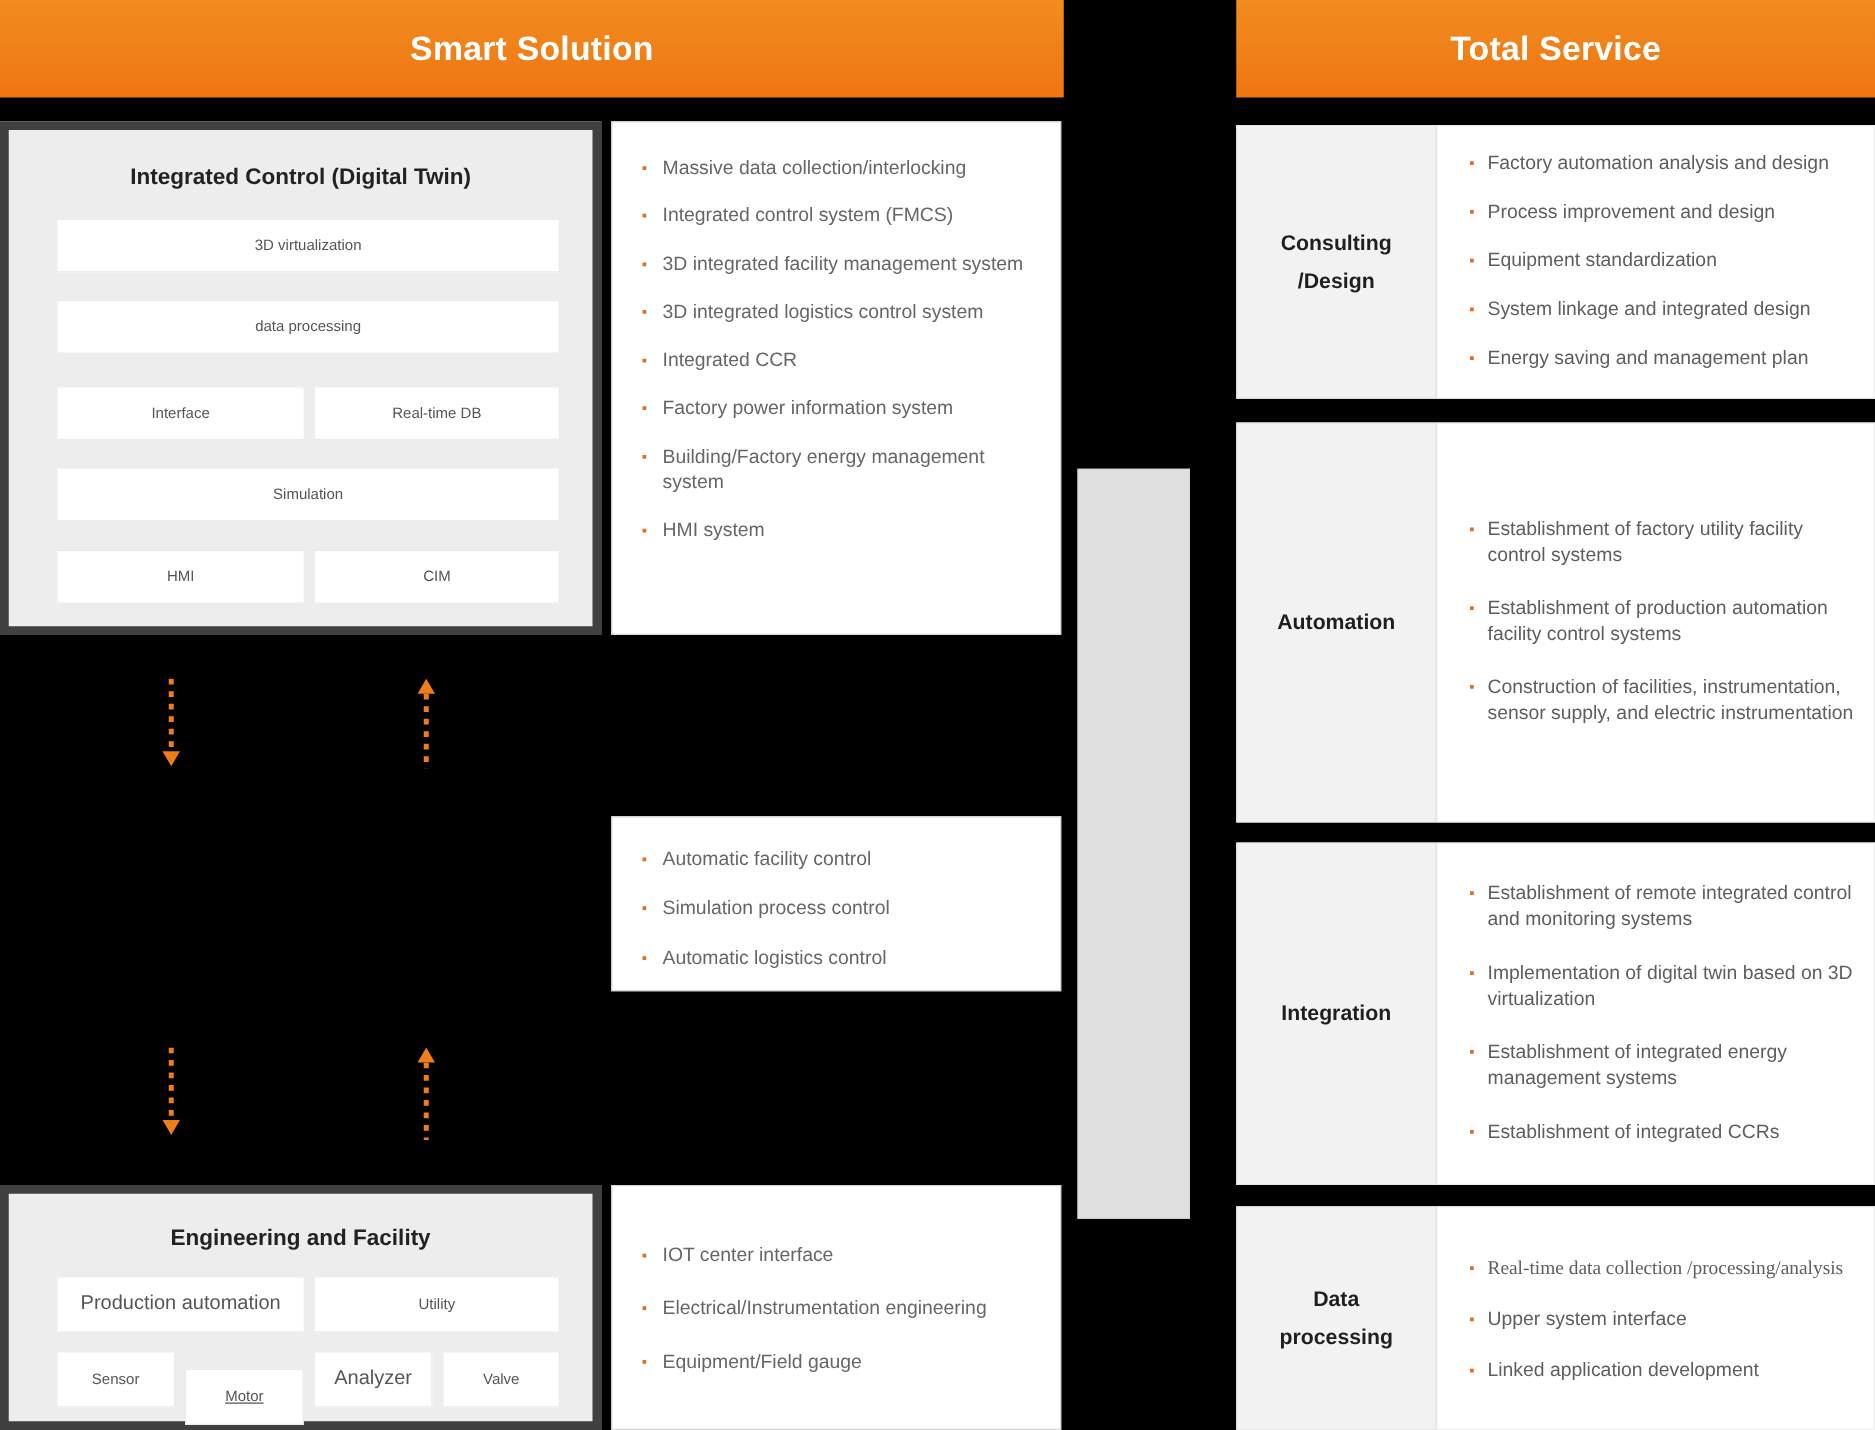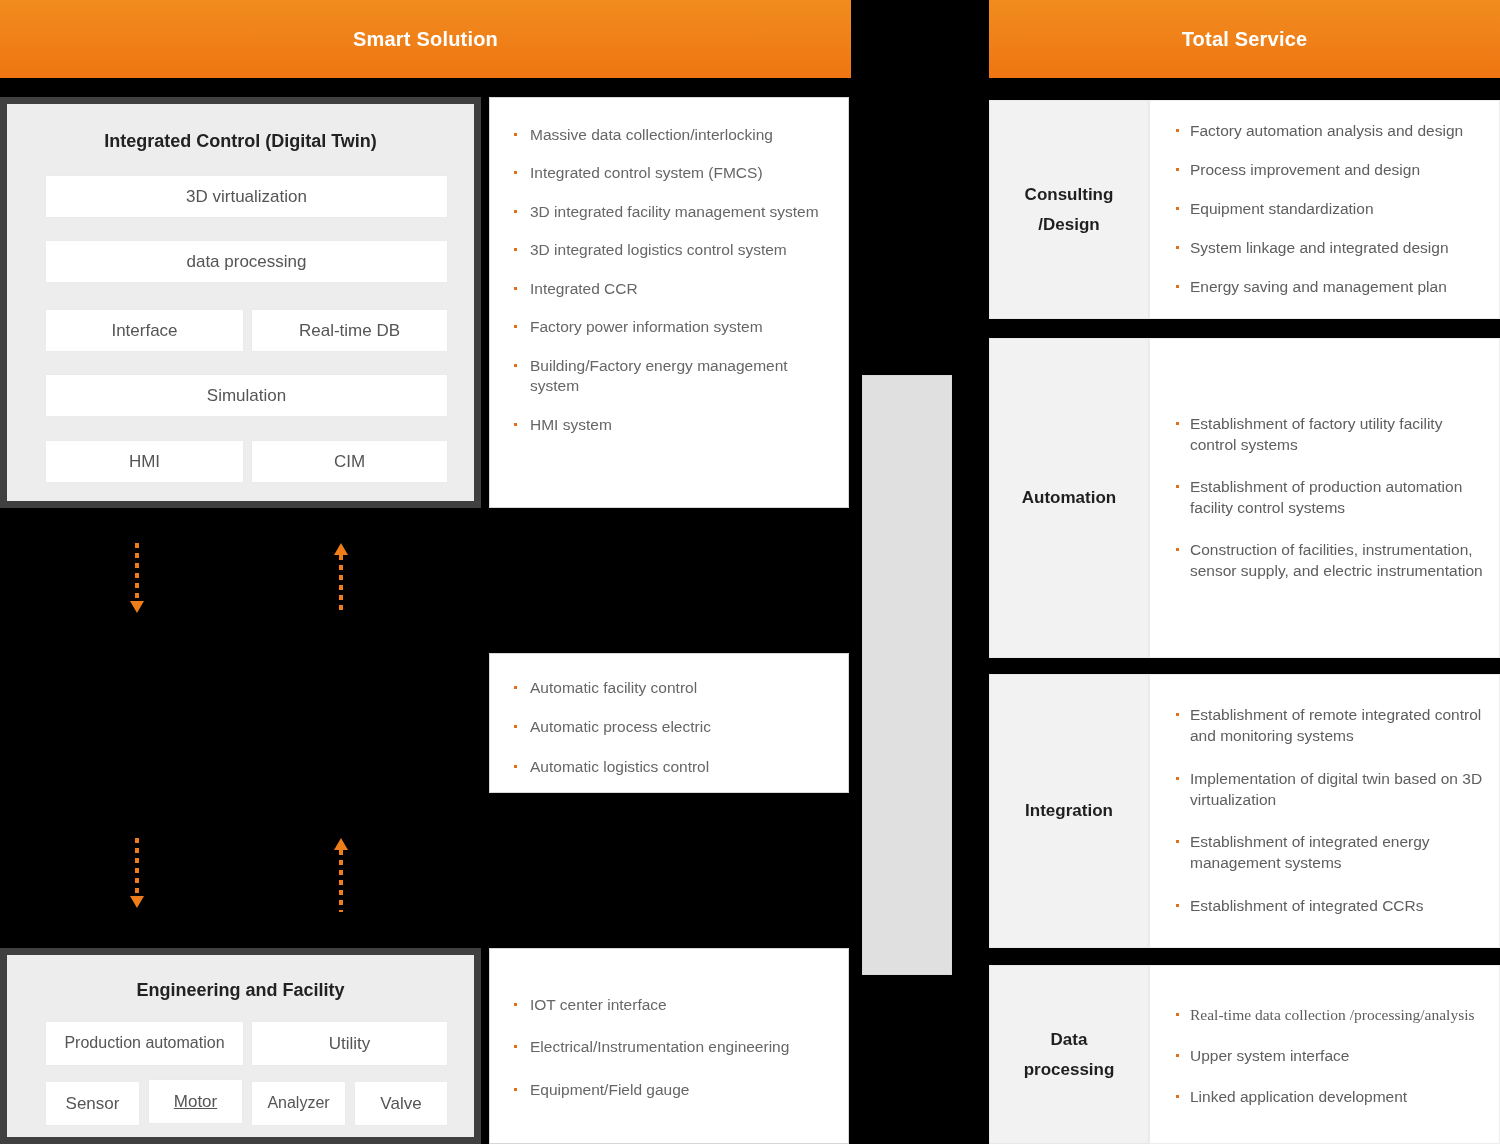--- a/index.html
+++ b/index.html
@@ -21,21 +21,21 @@
   .hdr {
     position: absolute;
     height: 78px;
     background: linear-gradient(to bottom, #f18c1e 0%, #f0821a 45%, #ef7511 100%);
     display: flex;
     align-items: center;
     justify-content: center;
   }
   .hdr-title {
     color: #ffffff;
-    font-size: 20px;
+    font-size: 27px;
     font-weight: bold;
     letter-spacing: 0.2px;
   }
   #hdr-smart { left: 0px;   top: 0px; width: 851px; }
   #hdr-total { left: 989px; top: 0px; width: 511px; }
 
   .gray-panel {
     position: absolute;
     background: #ededed;
     border: 7px solid #404040;
@@ -49,21 +49,21 @@
     color: #222222;
   }
   .chip {
     position: absolute;
     background: #ffffff;
     border: 1px solid #ebebeb;
     display: flex;
     align-items: center;
     justify-content: center;
     color: #555555;
-    font-size: 17px;
+    font-size: 12px;
     text-align: center;
     line-height: 1.15;
   }
   .chip.small { font-size: 16px; }
 
   .white-panel {
     position: absolute;
     background: #ffffff;
     border: 1px solid #d7d7d7;
     box-shadow: 1px 1px 0 rgba(0,0,0,0.22);
@@ -214,40 +214,40 @@
   </div>
   <div class="arrow up" style="left:334px; top:543px; height:74px;">
     <div class="head" style="top:0px;"></div>
     <div class="stem" style="top:12px; height:60px;"></div>
   </div>
 
 
   <div class="white-panel" style="left:489px; top:653px; width:360px; height:140px;">
     <div class="bullets" style="top:24px;">
       <div class="bullet" style="margin-bottom:19px;">Automatic facility control</div>
-      <div class="bullet" style="margin-bottom:19px;">Automatic process electric</div>
+      <div class="bullet" style="margin-bottom:19px;">Simulation process control</div>
       <div class="bullet">Automatic logistics control</div>
     </div>
   </div>
 
   <div class="arrow down" style="left:130px; top:838px; height:74px;">
     <div class="stem" style="top:0px; height:58px;"></div>
     <div class="head" style="top:58px;"></div>
   </div>
   <div class="arrow up" style="left:334px; top:838px; height:74px;">
     <div class="head" style="top:0px;"></div>
     <div class="stem" style="top:12px; height:62px;"></div>
   </div>
 
   <div class="gray-panel" style="left:0px; top:948px; width:481px; height:196px;">
     <div class="gp-title" style="top:25px;">Engineering and Facility</div>
     <div class="chip small" style="left:38px;  top:66px;  width:199px; height:45px;">Production automation</div>
     <div class="chip" style="left:244px; top:66px;  width:197px; height:45px;">Utility</div>
     <div class="chip" style="left:38px;  top:126px; width:95px;  height:45px;">Sensor</div>
-    <div class="chip" style="left:141px; top:124px; width:95px;  height:45px;text-decoration:underline;">Motor</div>
+    <div class="chip" style="left:141px; top:140px; width:95px;  height:45px;text-decoration:underline;">Motor</div>
     <div class="chip small" style="left:244px; top:126px; width:95px;  height:45px;">Analyzer</div>
     <div class="chip" style="left:347px; top:126px; width:94px;  height:45px;">Valve</div>
   </div>
 
   <div class="white-panel" style="left:489px; top:948px; width:360px; height:196px;">
     <div class="bullets" style="top:46px;">
       <div class="bullet" style="margin-bottom:22px;">IOT center interface</div>
       <div class="bullet" style="margin-bottom:22px;">Electrical/Instrumentation engineering</div>
       <div class="bullet">Equipment/Field gauge</div>
     </div>

